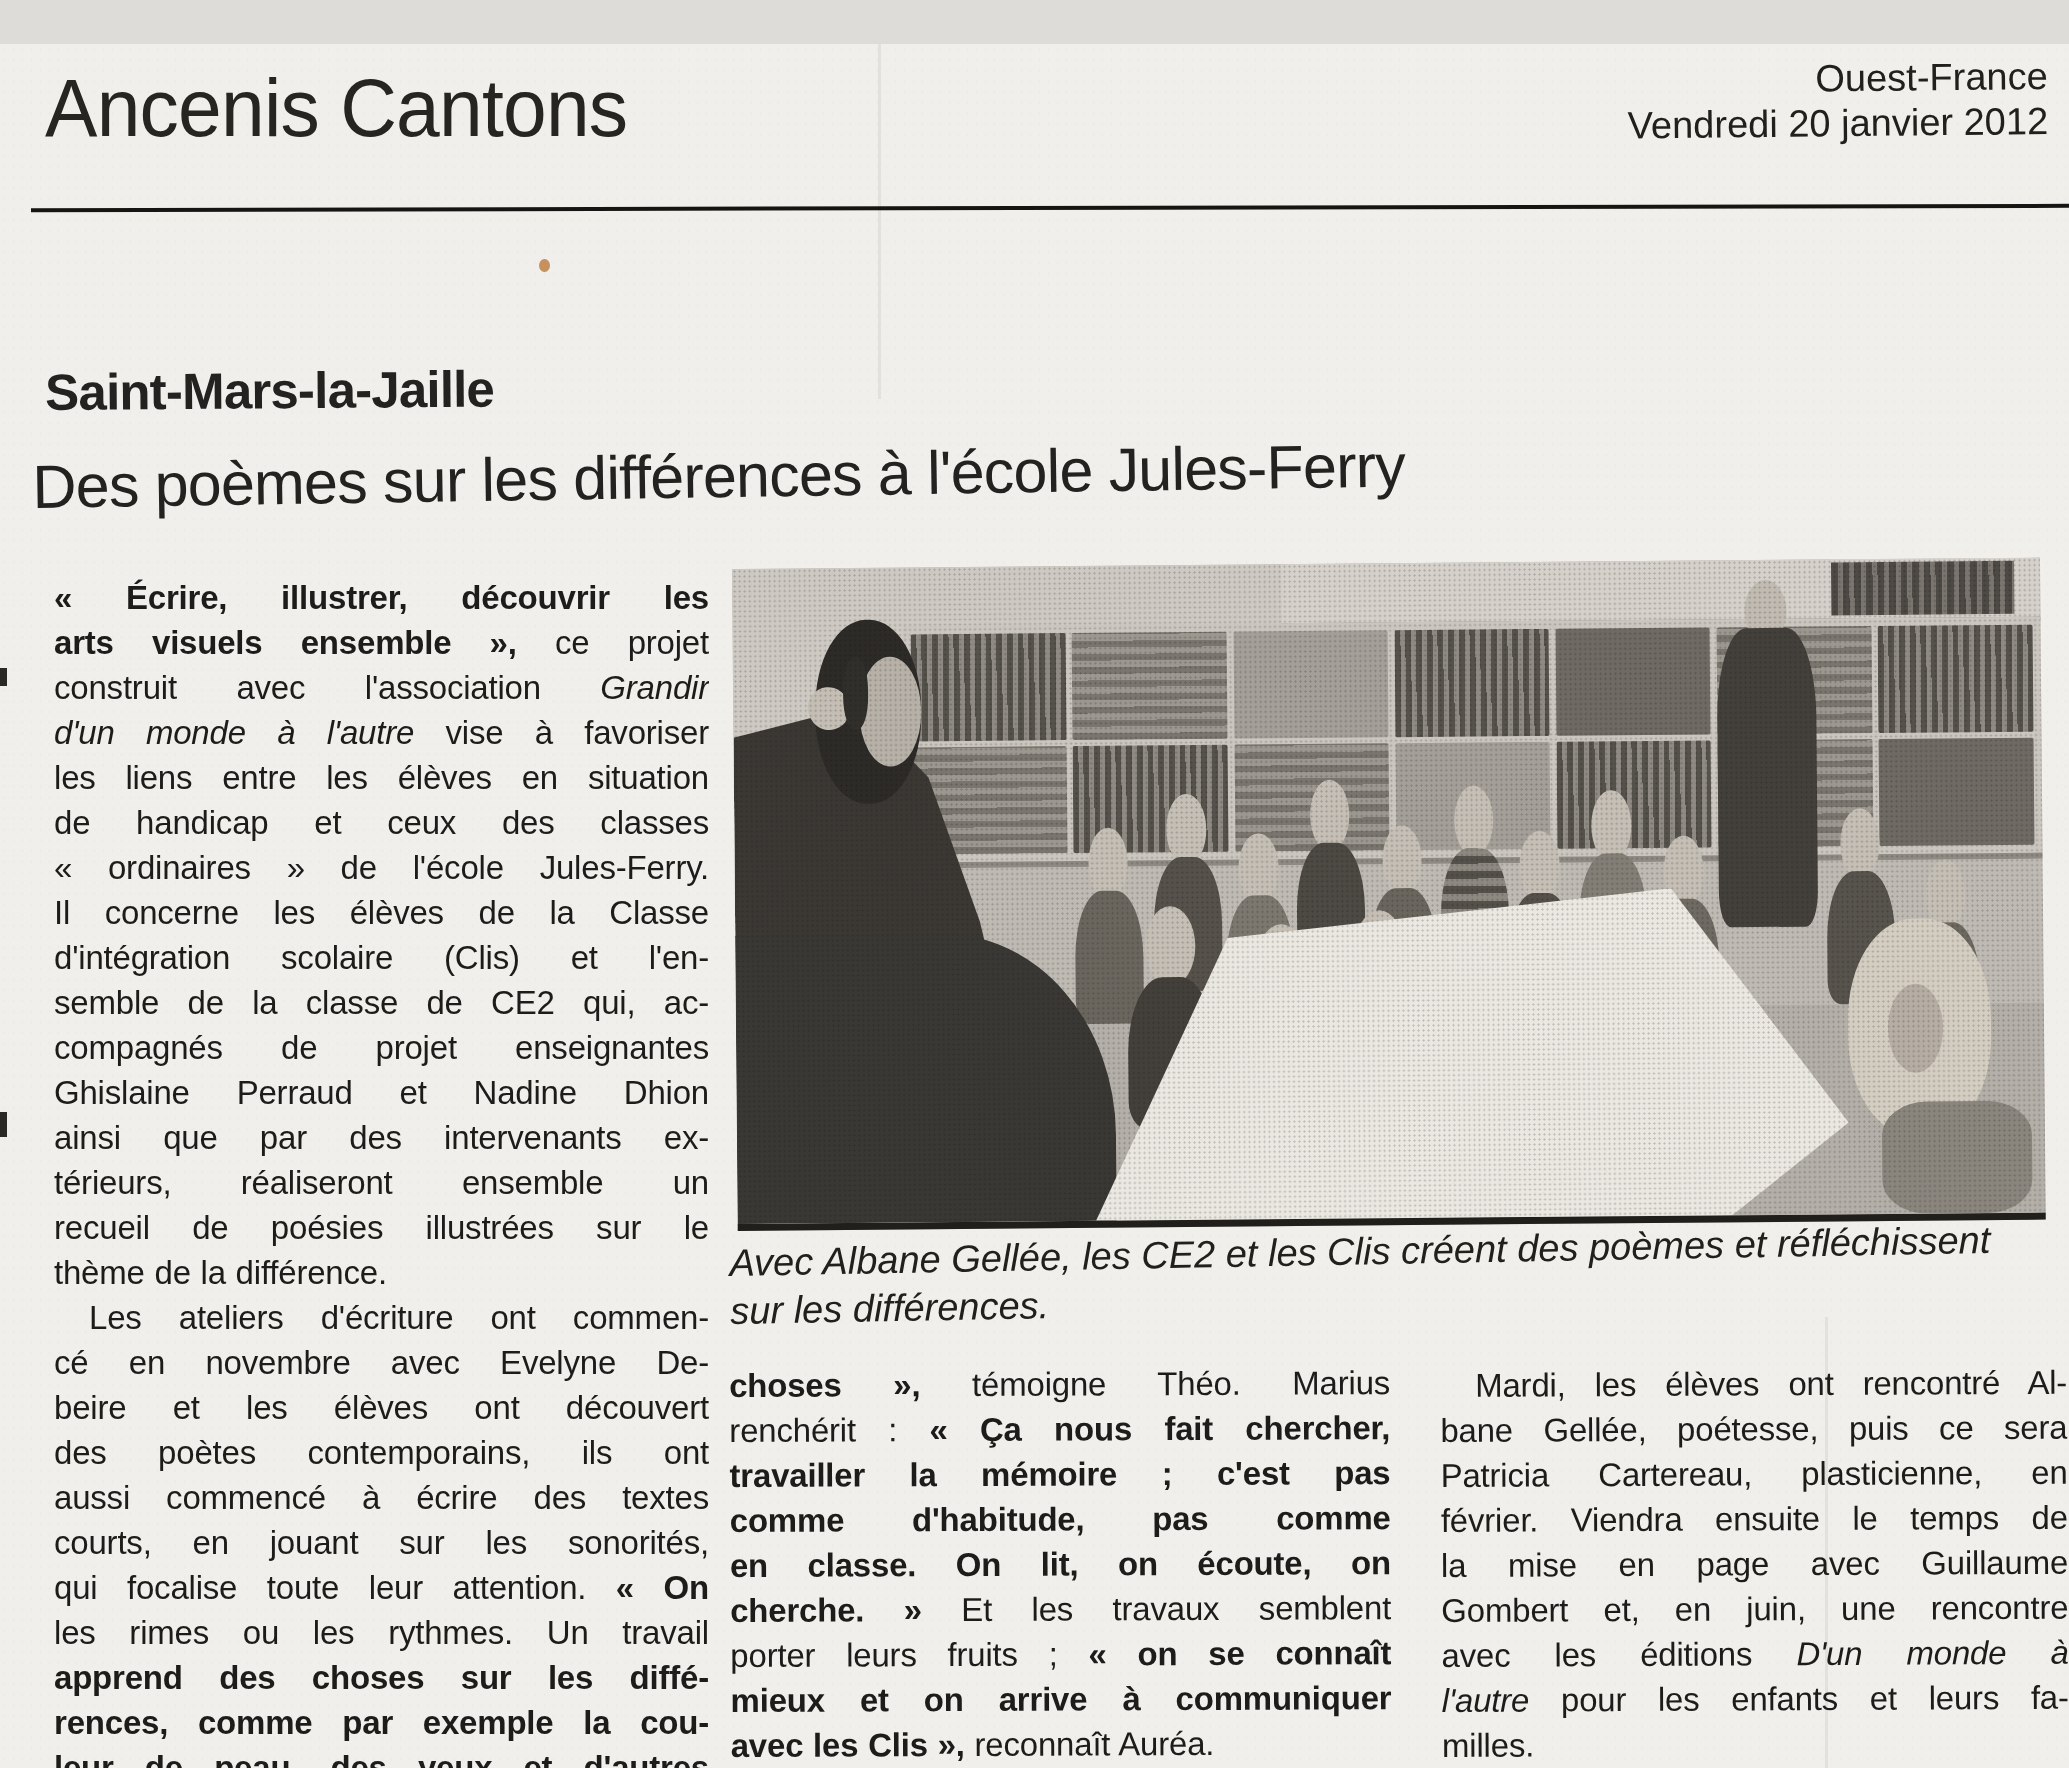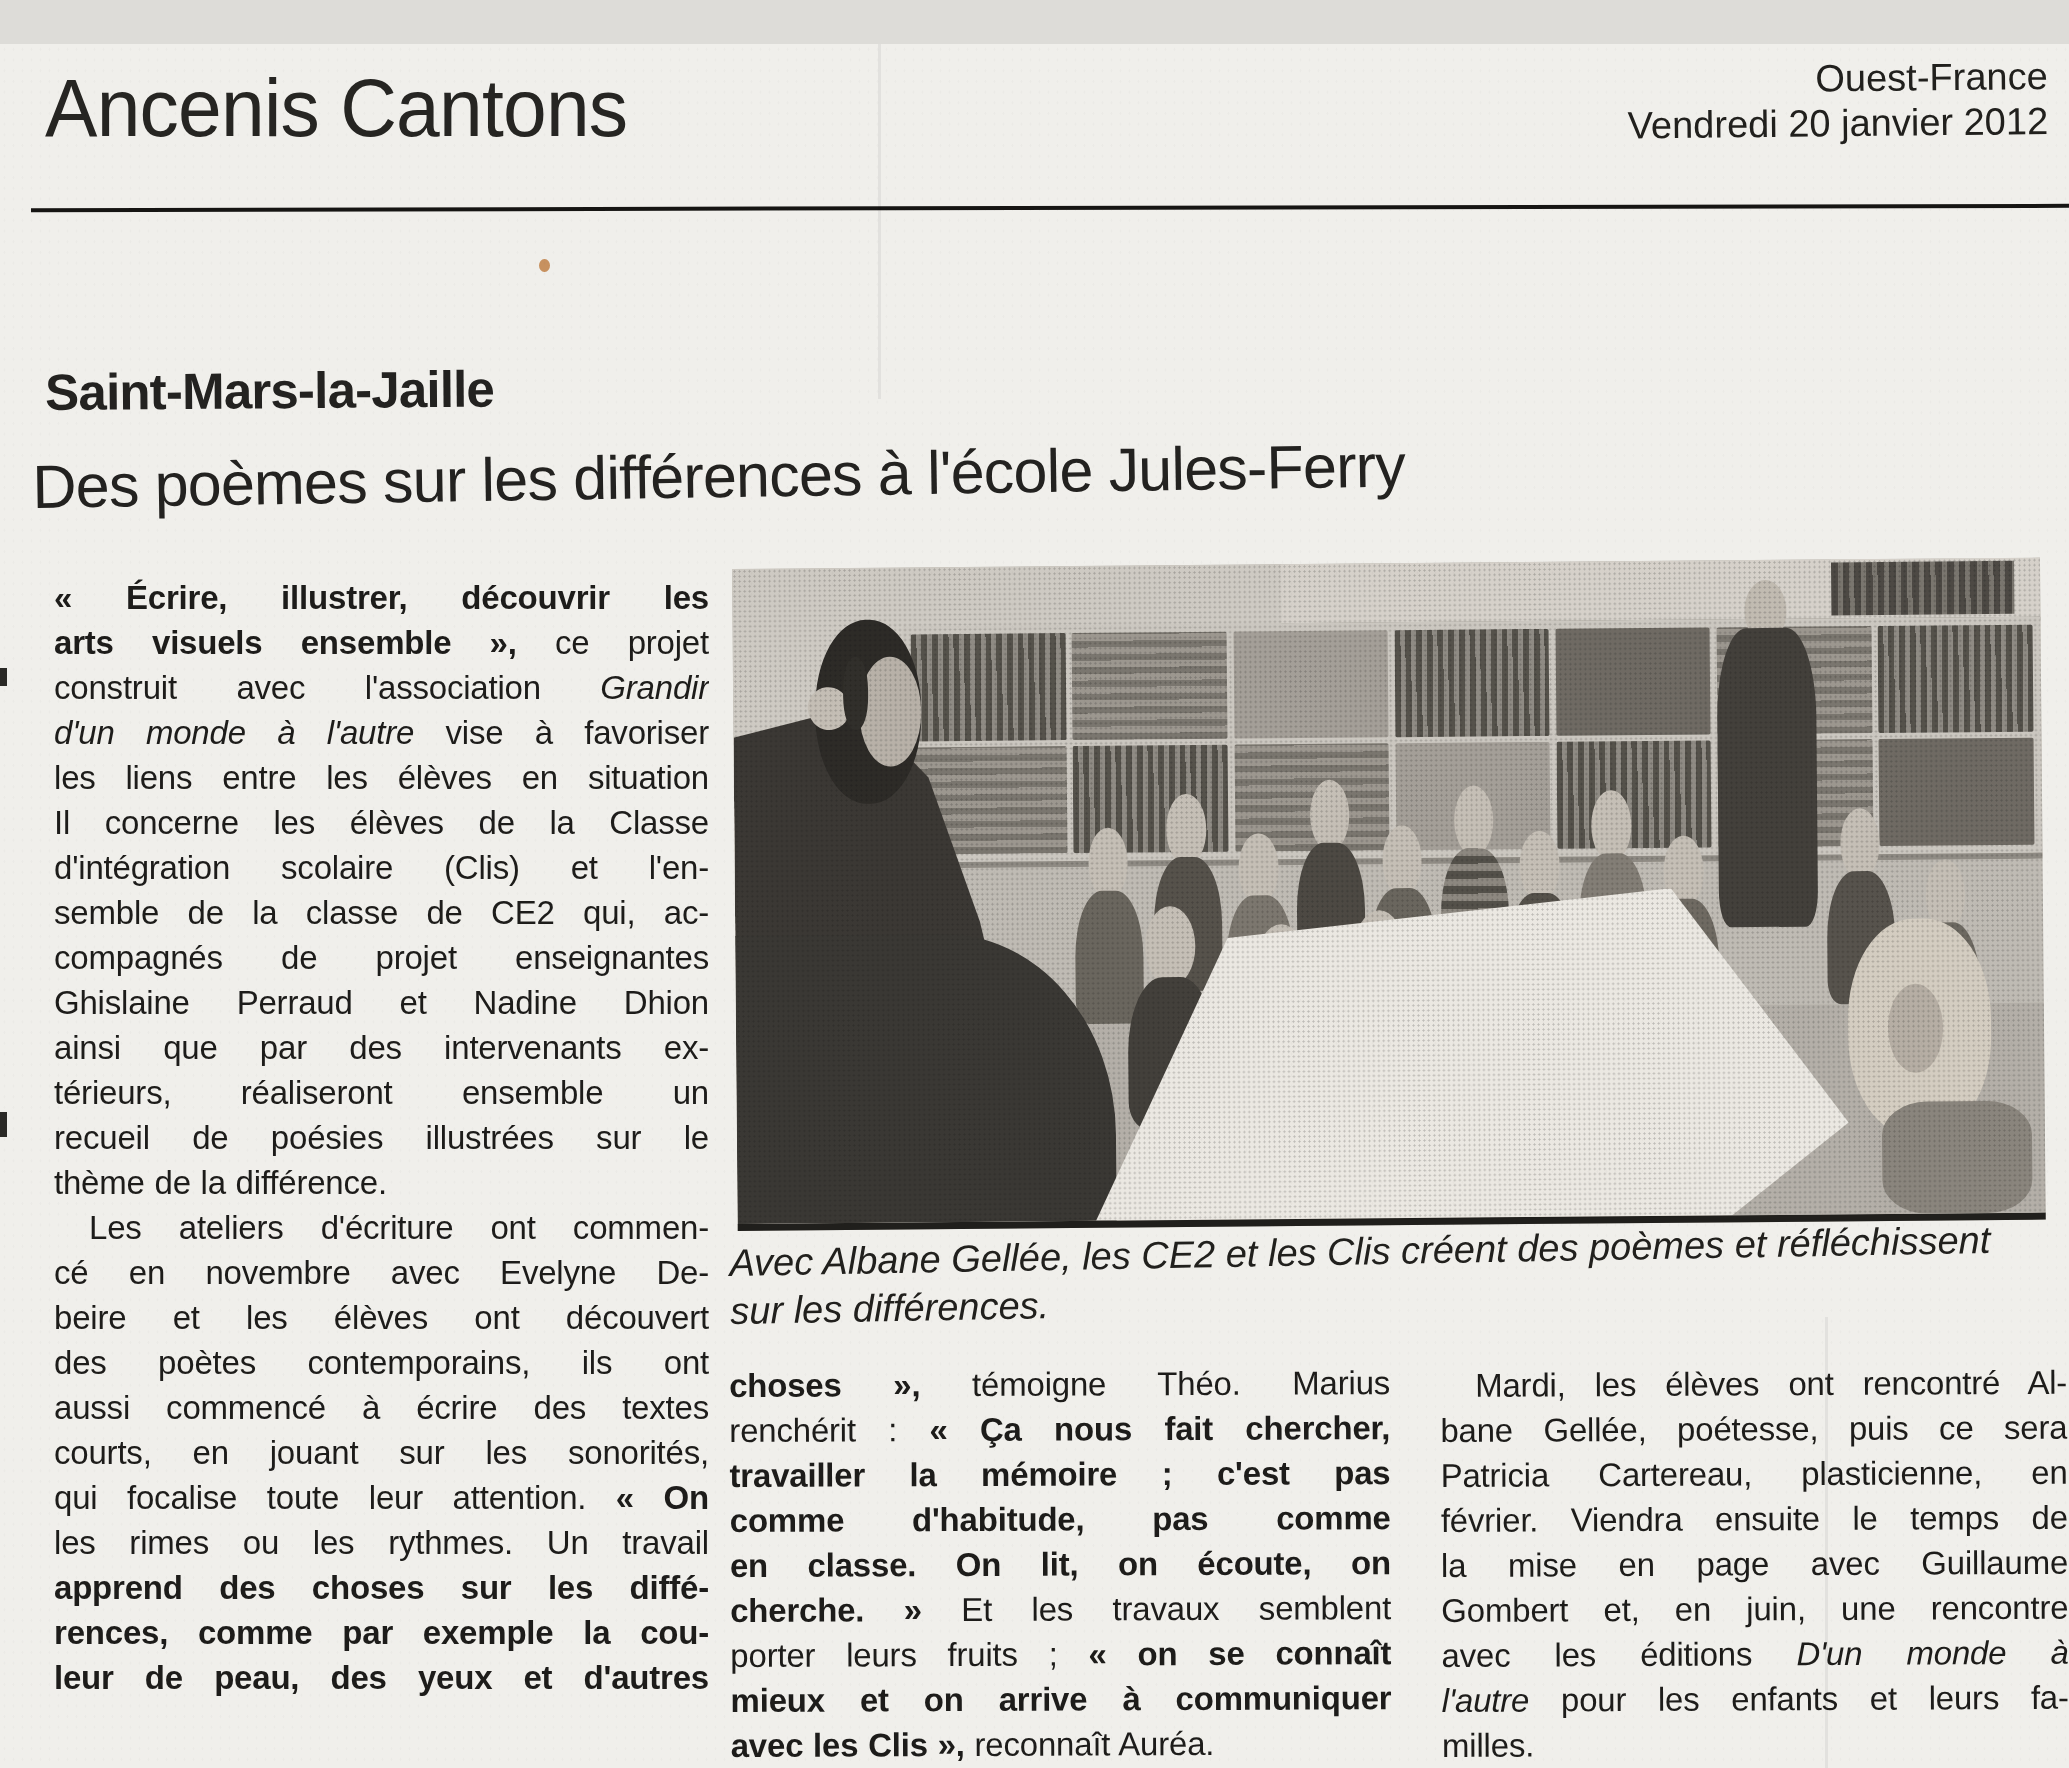--- a/index.html
+++ b/index.html
@@ -267,20 +267,22 @@
     <div>Avec Albane Gellée, les CE2 et les Clis créent des poèmes et réfléchissent</div>
     <div>sur les différences.</div>
   </div>
 
   <div class="col col-left">
       <div class="tl"><span class="rb">« Écrire, illustrer, découvrir les</span></div>
       <div class="tl"><span class="rb">arts visuels ensemble »,</span><span> ce projet</span></div>
       <div class="tl"><span>construit avec l'association </span><span class="ri">Grandir</span></div>
       <div class="tl"><span class="ri">d'un monde à l'autre</span><span> vise à favoriser</span></div>
       <div class="tl"><span>les liens entre les élèves en situation</span></div>
+      <div class="tl"><span>de handicap et ceux des classes</span></div>
+      <div class="tl"><span>« ordinaires » de l'école Jules-Ferry.</span></div>
       <div class="tl"><span>Il concerne les élèves de la Classe</span></div>
       <div class="tl"><span>d'intégration scolaire (Clis) et l'en-</span></div>
       <div class="tl"><span>semble de la classe de CE2 qui, ac-</span></div>
       <div class="tl"><span>compagnés de projet enseignantes</span></div>
       <div class="tl"><span>Ghislaine Perraud et Nadine Dhion</span></div>
       <div class="tl"><span>ainsi que par des intervenants ex-</span></div>
       <div class="tl"><span>térieurs, réaliseront ensemble un</span></div>
       <div class="tl"><span>recueil de poésies illustrées sur le</span></div>
       <div class="tl nj"><span>thème de la différence.</span></div>
       <div class="tl ind"><span>Les ateliers d'écriture ont commen-</span></div>

